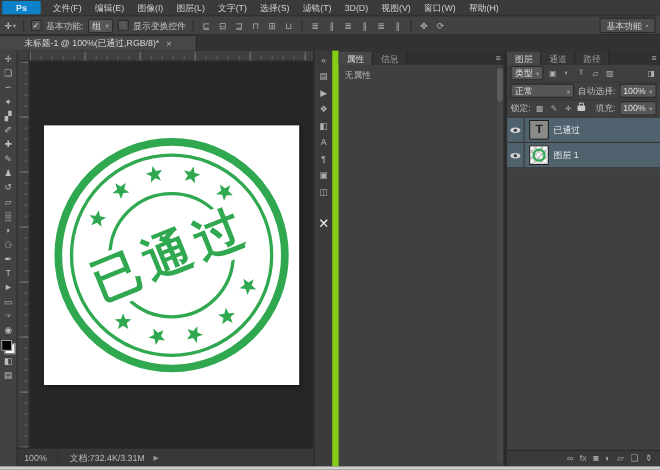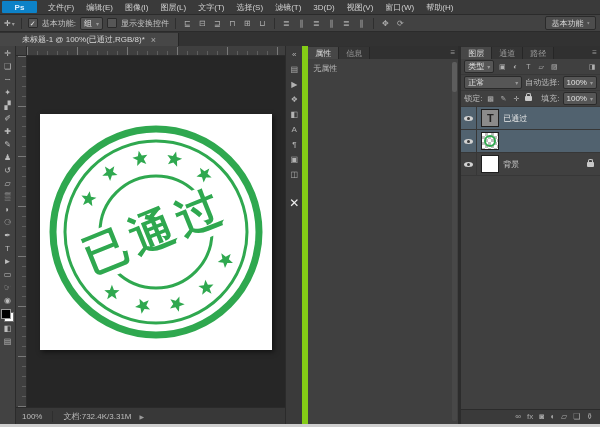--- a/index.html
+++ b/index.html
@@ -319,28 +319,21 @@
             <span class="thumb thumb-text">T</span>
             <span class="layer-name">已通过</span>
           </div>
           <div class="layer-row selected">
             <span class="eye-cell">
                 <span class="eye"></span>
               </span>
             <span class="thumb thumb-checker">
                 <span class="thumb-stamp"></span>
               </span>
-          </div>
-          <div class="layer-row">
-            <span class="eye-cell">
-                <span class="eye"></span>
-              </span>
-            <span class="thumb thumb-bg"></span>
-            <span class="layer-name">背景</span>
-            <span class="lock-icon"></span>
+            <span class="layer-name">图层 1</span>
           </div>
         </div>
 
         <div class="layers-footer">
           <span class="footer-icon">∞</span>
           <span class="footer-icon">fx</span>
           <span class="footer-icon">◙</span>
           <span class="footer-icon">◐</span>
           <span class="footer-icon">▱</span>
           <span class="footer-icon">❏</span>

